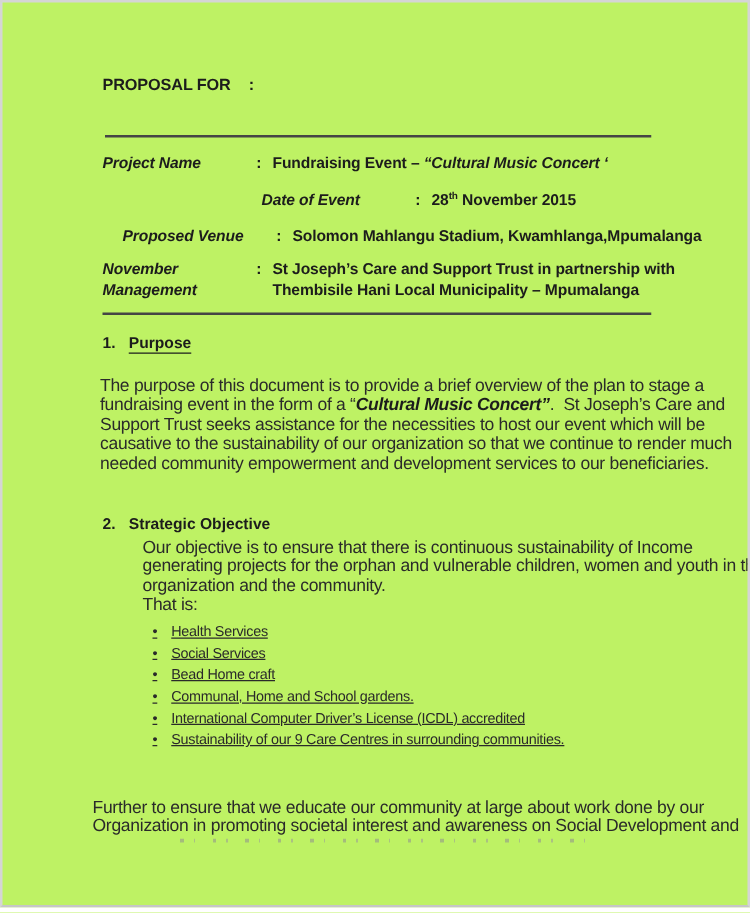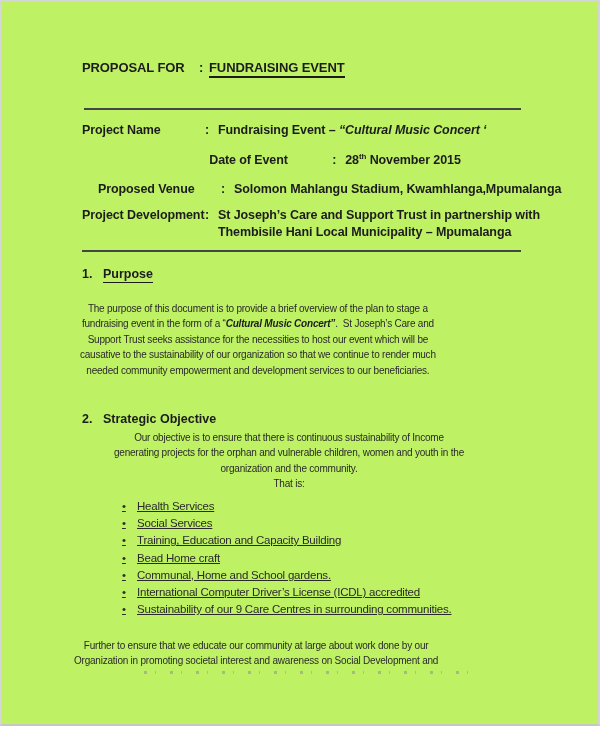--- a/index.html
+++ b/index.html
@@ -18,37 +18,37 @@
   .title-row{position:absolute;top:58px;left:80px;display:flex;font-size:13px;font-weight:bold;color:#1c1c1c;letter-spacing:-0.1px;}
   .title-label{width:117px;}
   .title-colon{width:10px;}
   .title-value{border-bottom:2px solid #1c1c1c;padding-bottom:1px;}
   
   .rule{position:absolute;height:2px;background:#454545;}
   .rule-1{top:106px;left:82px;width:437px;}
   .rule-2{top:248px;left:80px;width:439px;}
   
   .detail-row{position:absolute;left:80px;right:10px;display:flex;font-size:12.5px;font-weight:bold;color:#1c1c1c;letter-spacing:-0.1px;line-height:17px;}
-  .d-label{width:123px;flex:0 0 123px;}
+  .d-label{width:123px;flex:0 0 123px;font-style:italic;}
   .d-colon{width:13px;flex:0 0 13px;}
   .d-value{white-space:pre-line;}
   .row-project-name{top:120px;}
   .row-date{top:150px;justify-content:center;}
   .row-venue{top:179px;padding-left:16px;}
   .row-management{top:205px;}
   .quoted-italic{font-style:italic;}
   sup.ordinal{font-size:8px;vertical-align:super;line-height:0;}
   
   .section-heading{position:absolute;left:80px;display:flex;font-size:12.5px;font-weight:bold;color:#1c1c1c;}
   .sec-num{width:21px;flex:0 0 21px;}
   .heading-1{top:265px;}
   .heading-1 .sec-title{border-bottom:1.5px solid #1c1c1c;padding-bottom:1px;}
   .heading-2{top:410px;}
   
-  .para{position:absolute;font-size:10px;line-height:15.4px;letter-spacing:-0.22px;white-space:pre;color:#2a2a2a;text-align:center;}
+  .para{position:absolute;font-size:14px;line-height:15.4px;letter-spacing:-0.22px;white-space:pre;color:#2a2a2a;}
   .para-purpose{top:299px;left:78px;}
   .para-emphasis{font-weight:bold;font-style:italic;color:#1c1c1c;}
   .para-objective{top:428px;left:112px;}
   .para-closing{top:636px;left:72px;}
   
   .bullet-list{position:absolute;top:496px;left:120px;margin:0;padding:0;list-style:none;font-size:11.5px;letter-spacing:-0.22px;color:#2a2a2a;text-decoration:underline;}
   .bullet-list li{display:flex;height:17.2px;line-height:17.2px;}
   .bullet-list li::before{content:"\2022";width:15px;flex:0 0 15px;}
   
   .clipped-line{
@@ -58,21 +58,20 @@
   }
 </style>
 </head>
 <body>
 
 <div class="page">
 
   <div class="title-row">
     <span class="title-label">PROPOSAL FOR</span>
     <span class="title-colon">:</span>
-    <span class="title-value">FUNDRAISING EVENT</span>
   </div>
 
   <div class="rule rule-1"></div>
 
   <div class="detail-row row-project-name">
     <span class="d-label">Project Name</span>
     <span class="d-colon">:</span>
     <span class="d-value"><span>Fundraising Event – </span><span class="quoted-italic">“Cultural Music Concert ‘</span></span>
   </div>
 
@@ -82,21 +81,21 @@
     <span class="d-value"><span>28</span><sup class="ordinal">th</sup><span> November 2015</span></span>
   </div>
 
   <div class="detail-row row-venue">
     <span class="d-label">Proposed Venue</span>
     <span class="d-colon">:</span>
     <span class="d-value">Solomon Mahlangu Stadium, Kwamhlanga,Mpumalanga</span>
   </div>
 
   <div class="detail-row row-management">
-    <span class="d-label">Project Development</span>
+    <span class="d-label">November Management</span>
     <span class="d-colon">:</span>
     <span class="d-value">St Joseph’s Care and Support Trust in partnership with
 Thembisile Hani Local Municipality – Mpumalanga</span>
   </div>
 
   <div class="rule rule-2"></div>
 
   <div class="section-heading heading-1">
     <span class="sec-num">1.</span>
     <span class="sec-title">Purpose</span>
@@ -114,21 +113,20 @@
   </div>
 
   <div class="para para-objective">Our objective is to ensure that there is continuous sustainability of Income
 generating projects for the orphan and vulnerable children, women and youth in the
 organization and the community.
 That is:</div>
 
   <ul class="bullet-list">
     <li>Health Services</li>
     <li>Social Services</li>
-    <li>Training, Education and Capacity Building</li>
     <li>Bead Home craft</li>
     <li>Communal, Home and School gardens.</li>
     <li>International Computer Driver’s License (ICDL) accredited</li>
     <li>Sustainability of our 9 Care Centres in surrounding communities.</li>
   </ul>
 
   <div class="para para-closing">Further to ensure that we educate our community at large about work done by our
 Organization in promoting societal interest and awareness on Social Development and</div>
 
   <div class="clipped-line"></div>

